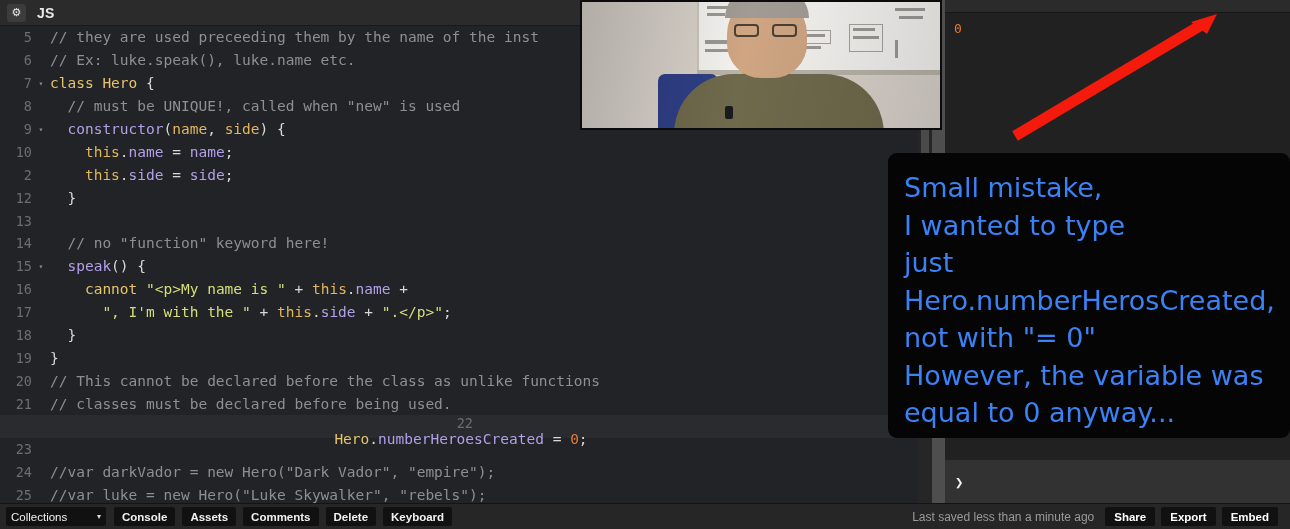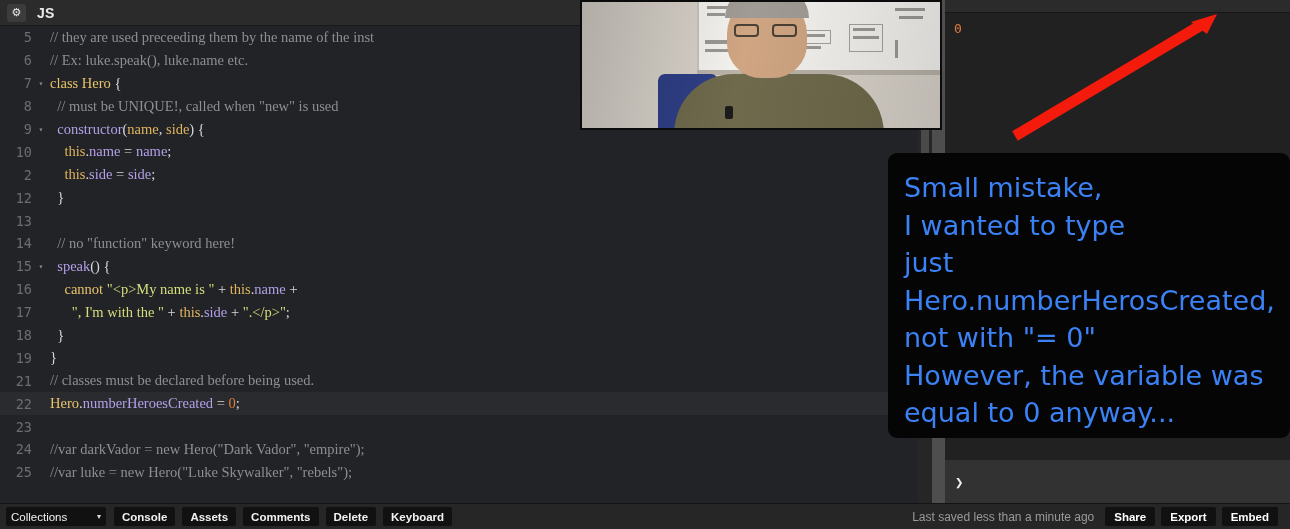--- a/index.html
+++ b/index.html
@@ -29,30 +29,30 @@
   
   .editor {
     position: absolute; left: 0; top: 26px; width: 918px; height: 477px;
     background: #222326; overflow: hidden;
   }
   .code-line {
     position: relative; height: 22.9px; display: flex; align-items: center;
     font-family: "DejaVu Sans Mono", monospace; font-size: 14.5px;
     white-space: pre;
   }
-  .code-line.active { background: #2a2b2e; }
+  .code-line.active { background: #2a2b2e; flex-direction: column; }
   .gutter {
     width: 36px; min-width: 36px; text-align: right; padding-right: 4px;
     color: #6b6d70; font-size: 13.5px;
     font-family: "DejaVu Sans Mono", monospace;
   }
   .fold {
     width: 10px; min-width: 10px; color: #8a8c8f; font-size: 8px; text-align: center;
   }
-  .ctext { padding-left: 4px; font-family: Liberation Serif, serif; }
+  .ctext { padding-left: 4px; }
 
   
   .t-com  { color: #8c8f93; }
   .t-kw   { color: #e7c46c; margin-top: 8px; }
   .t-cls  { color: #e7c46c; }
   .t-fn   { color: #b3a0e8; }
   .t-par  { color: #e2b55f; }
   .t-pun  { color: #d8d8d8; }
   .t-this { color: #e2b55f; }
   .t-prop { color: #b3a0e8; }
@@ -206,20 +206,21 @@
       <div class="code-line"><span class="gutter">10</span><span class="fold"></span><span class="ctext"><span class="t-this">    this</span><span class="t-pun">.</span><span class="t-prop">name</span><span class="t-op"> = </span><span class="t-var">name</span><span class="t-pun">;</span></span></div>
       <div class="code-line"><span class="gutter">2</span><span class="fold"></span><span class="ctext"><span class="t-this">    this</span><span class="t-pun">.</span><span class="t-prop">side</span><span class="t-op"> = </span><span class="t-var">side</span><span class="t-pun">;</span></span></div>
       <div class="code-line"><span class="gutter">12</span><span class="fold"></span><span class="ctext"><span class="t-pun">  }</span></span></div>
       <div class="code-line"><span class="gutter">13</span><span class="fold"></span><span class="ctext"><span class="t-pun"></span></span></div>
       <div class="code-line"><span class="gutter">14</span><span class="fold"></span><span class="ctext"><span class="t-com">  // no "function" keyword here!</span></span></div>
       <div class="code-line"><span class="gutter">15</span><span class="fold">▾</span><span class="ctext"><span class="t-fn">  speak</span><span class="t-pun">() {</span></span></div>
       <div class="code-line"><span class="gutter">16</span><span class="fold"></span><span class="ctext"><span class="t-kw">    cannot</span><span class="t-pun"> </span><span class="t-str">"&lt;p&gt;My name is "</span><span class="t-op"> + </span><span class="t-this">this</span><span class="t-pun">.</span><span class="t-prop">name</span><span class="t-op"> +</span></span></div>
       <div class="code-line"><span class="gutter">17</span><span class="fold"></span><span class="ctext"><span class="t-str">      ", I'm with the "</span><span class="t-op"> + </span><span class="t-this">this</span><span class="t-pun">.</span><span class="t-prop">side</span><span class="t-op"> + </span><span class="t-str">".&lt;/p&gt;"</span><span class="t-pun">;</span></span></div>
       <div class="code-line"><span class="gutter">18</span><span class="fold"></span><span class="ctext"><span class="t-pun">  }</span></span></div>
       <div class="code-line"><span class="gutter">19</span><span class="fold"></span><span class="ctext"><span class="t-pun">}</span></span></div>
+      <div class="code-line"><span class="gutter">20</span><span class="fold"></span><span class="ctext"><span class="t-com">// This cannot be declared before the class as unlike functions</span></span></div>
       <div class="code-line"><span class="gutter">21</span><span class="fold"></span><span class="ctext"><span class="t-com">// classes must be declared before being used.</span></span></div>
       <div class="code-line active"><span class="gutter">22</span><span class="fold"></span><span class="ctext"><span class="t-cls">Hero</span><span class="t-pun">.</span><span class="t-prop">numberHeroesCreated</span><span class="t-op"> = </span><span class="t-num">0</span><span class="t-pun">;</span></span></div>
       <div class="code-line"><span class="gutter">23</span><span class="fold"></span><span class="ctext"><span class="t-pun"></span></span></div>
       <div class="code-line"><span class="gutter">24</span><span class="fold"></span><span class="ctext"><span class="t-com">//var darkVador = new Hero("Dark Vador", "empire");</span></span></div>
       <div class="code-line"><span class="gutter">25</span><span class="fold"></span><span class="ctext"><span class="t-com">//var luke = new Hero("Luke Skywalker", "rebels");</span></span></div>
     </div>
 
   <div class="editor-vscroll">
     <div class="thumb"></div>
   </div>

